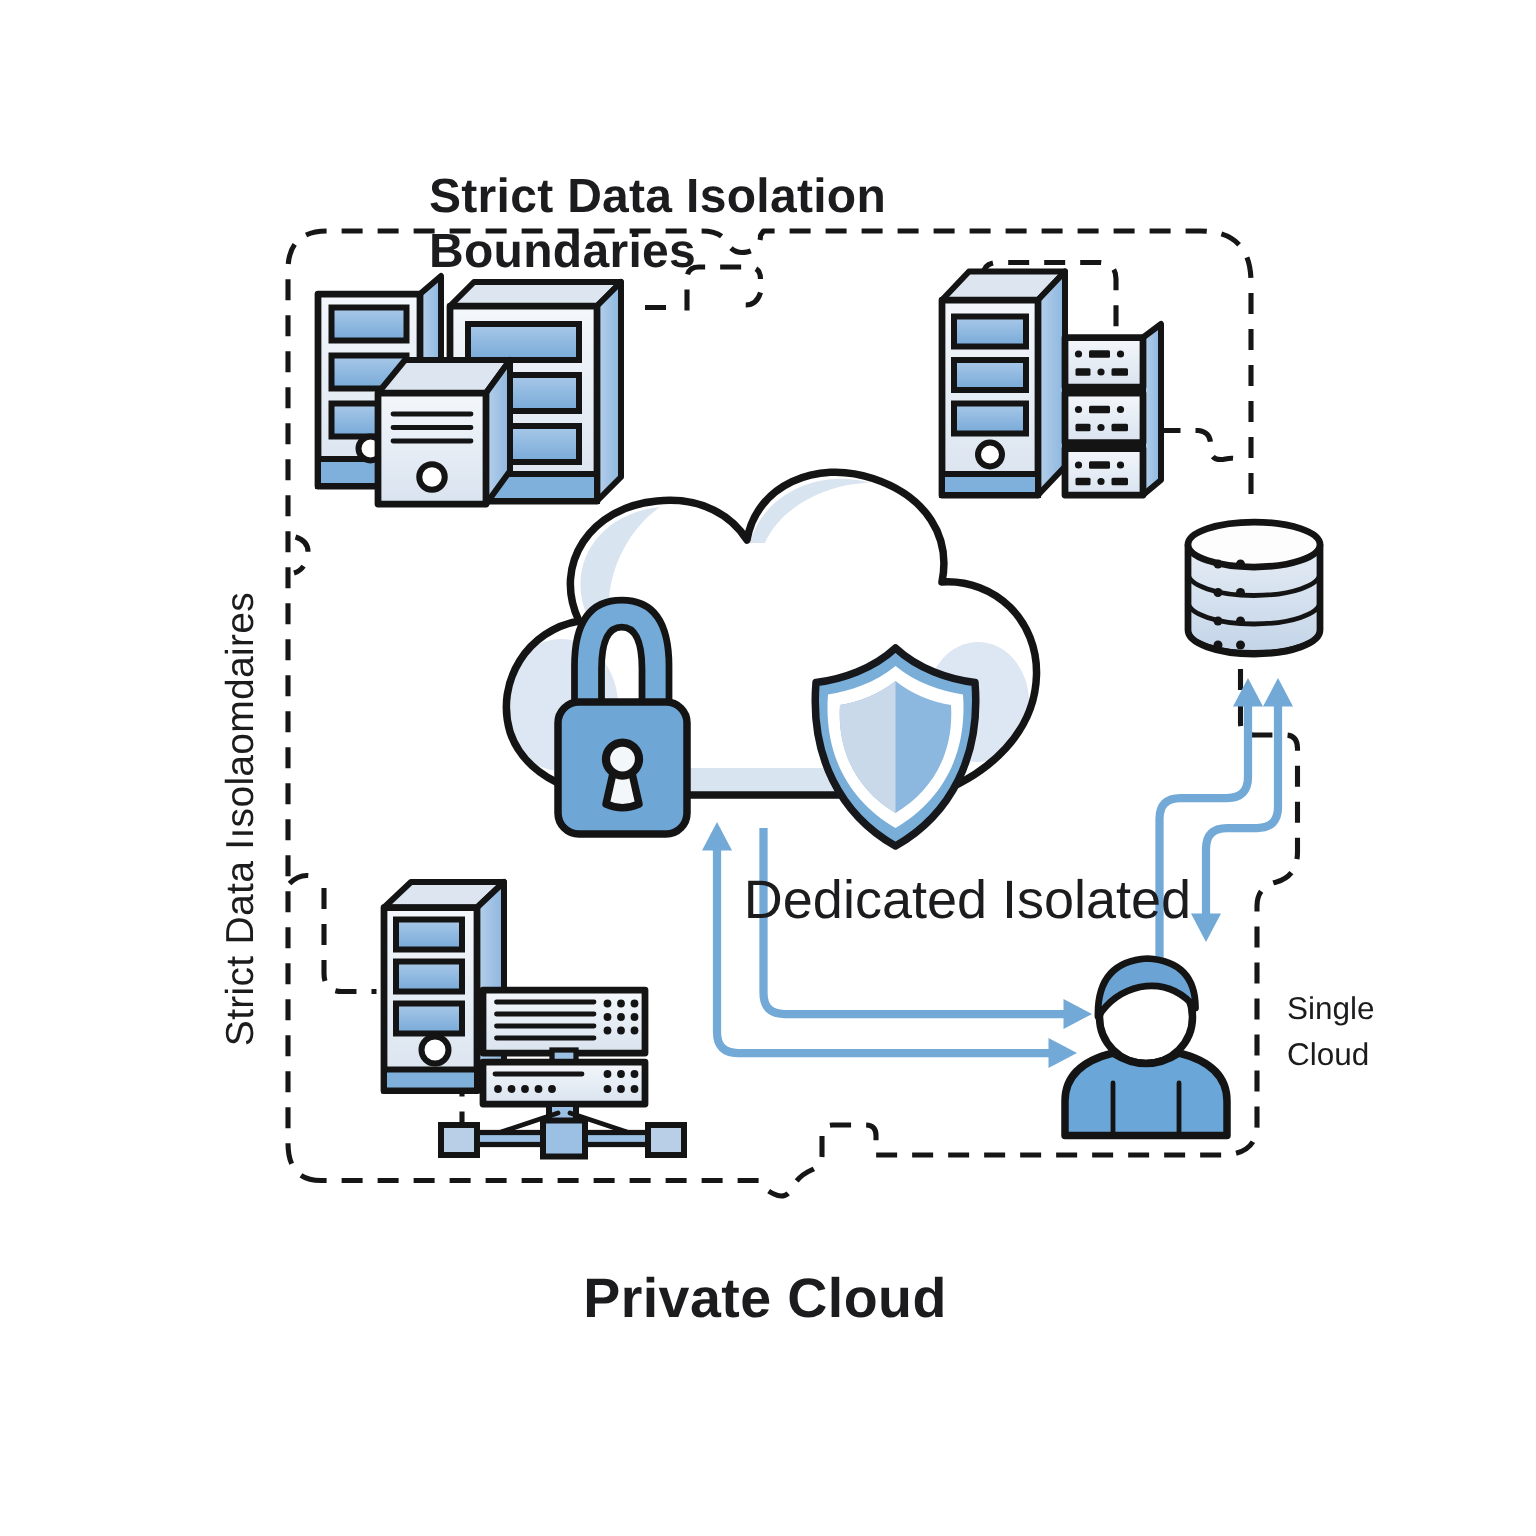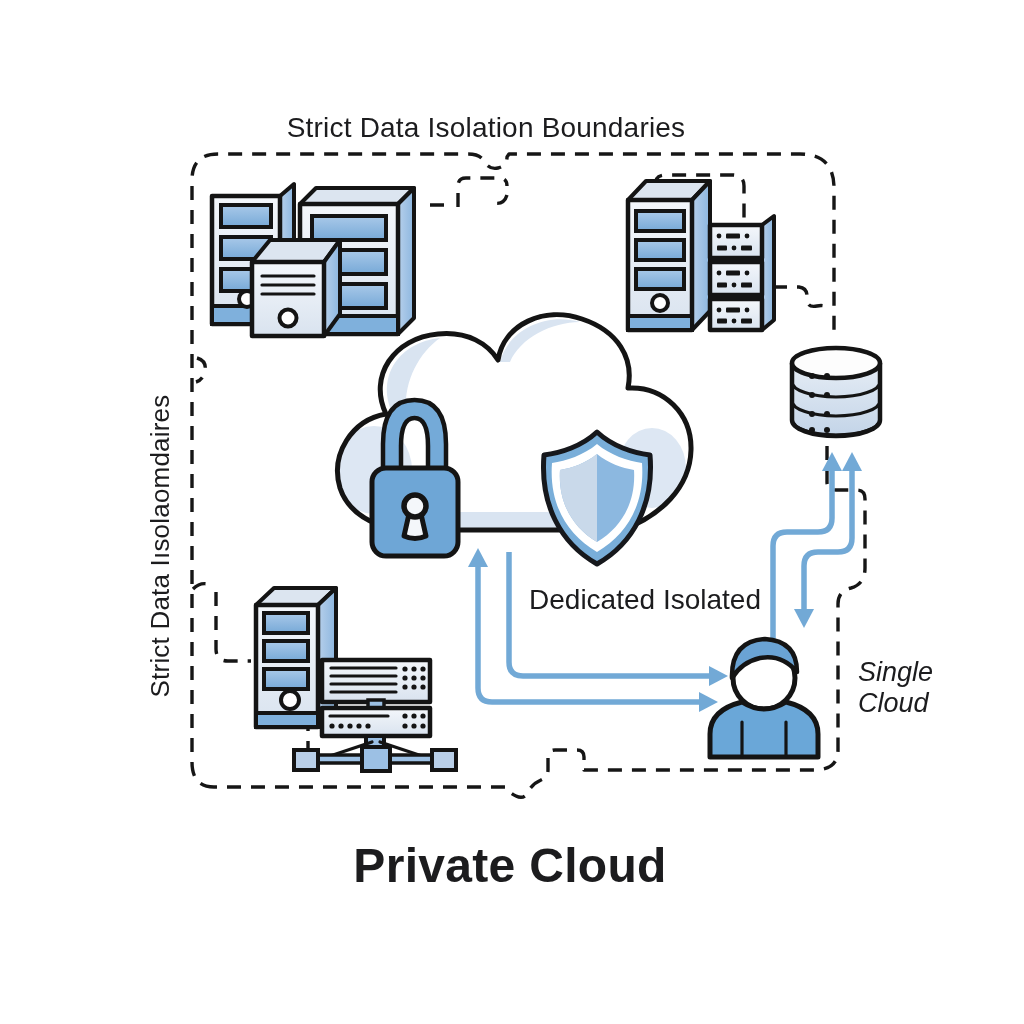--- a/index.html
+++ b/index.html
@@ -1,25 +1,25 @@
 <!DOCTYPE html>
 <html><head>
 <meta charset="utf-8">
 <style>
   html,body{margin:0;padding:0;background:#ffffff;}
   .stage{position:relative;width:1024px;height:1024px;background:#ffffff;
          font-family:"Liberation Sans",sans-serif;overflow:hidden;}
   .stage svg{position:absolute;left:0;top:0;}
   .lbl{position:absolute;color:#1c1c1e;}
-  .lbl-top{left:286px;top:112px;width:400px;text-align:center;font-size:28px;font-weight:400;letter-spacing:.2px;}
+  .lbl-top{left:286px;top:112px;width:400px;font-size:32px;font-weight:700;letter-spacing:.2px;}
   .lbl-left{left:160px;top:546px;transform:translate(-50%,-50%) rotate(-90deg);
             font-size:26px;font-weight:500;white-space:nowrap;letter-spacing:.2px;}
-  .lbl-center{left:484px;top:584px;width:322px;text-align:center;font-size:28px;font-weight:500;line-height:31px;}
-  .lbl-tenant{left:858px;top:657px;font-size:27px;font-weight:500;line-height:31px;font-style:italic;}
-  .lbl-title{left:310px;top:841px;width:400px;text-align:center;font-size:48px;font-weight:700;line-height:49px;letter-spacing:.3px;}
+  .lbl-center{left:484px;top:584px;width:322px;text-align:center;font-size:36px;font-weight:500;line-height:31px;}
+  .lbl-tenant{left:858px;top:657px;font-size:21px;font-weight:500;line-height:31px;}
+  .lbl-title{left:310px;top:841px;width:400px;text-align:center;font-size:37px;font-weight:700;line-height:49px;letter-spacing:.3px;}
   
   .dash{stroke:#161616;stroke-width:3.4;fill:none;stroke-dasharray:14 10;stroke-linejoin:round;}
   .face{fill:url(#gFace);stroke:#141414;stroke-width:4.5;stroke-linejoin:round;}
   .top3d{fill:#dce5f0;stroke:#141414;stroke-width:4;stroke-linejoin:round;}
   .side{fill:url(#gSide);stroke:#141414;stroke-width:4;stroke-linejoin:round;}
   .slot{fill:url(#gSlot);stroke:#141414;stroke-width:4;}
   .band{fill:#7fb0dc;stroke:#141414;stroke-width:4;}
   .ln{stroke:#141414;stroke-width:3.2;fill:none;stroke-linecap:round;}
   .dot{fill:#141414;}
   .holec{fill:#ffffff;stroke:#141414;stroke-width:4;}

